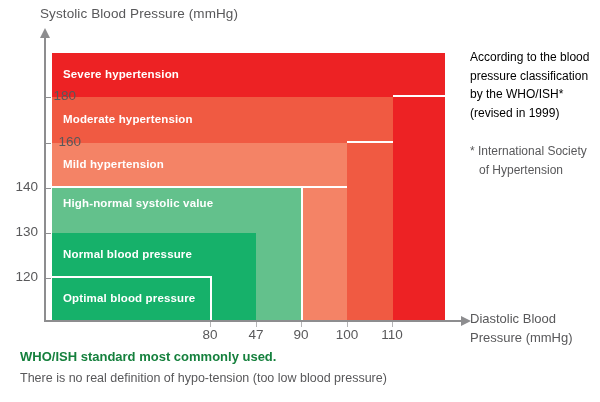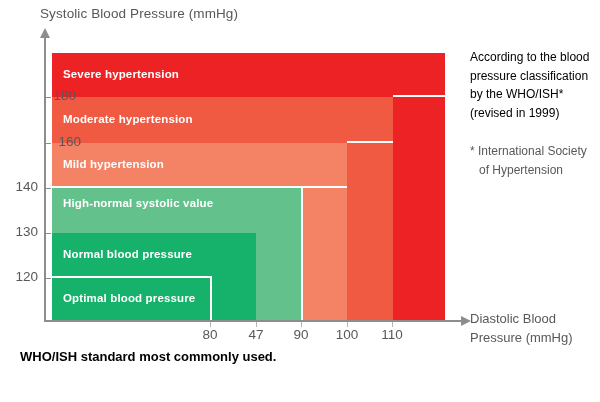--- a/index.html
+++ b/index.html
@@ -76,21 +76,21 @@
   }
   .side-note-2 {
     position: absolute; left: 470px; top: 142px; width: 126px;
     font-size: 12px; color: #58585a; line-height: 18.5px;
   }
   .side-note-2 .indent { display: block; padding-left: 9px; }
 
   
   .caption-main {
     position: absolute; left: 20px; top: 349px;
-    font-size: 13px; font-weight: bold; color: #000000;
+    font-size: 13px; font-weight: bold; color: #15803d;
   }
   .caption-sub {
     position: absolute; left: 20px; top: 371px;
     font-size: 12.5px; color: #58585a;
   }
 </style>
 </head>
 <body>
 
 <div id="page">
@@ -182,14 +182,15 @@
     <span>pressure classification</span><br>
     <span>by the WHO/ISH*</span><br>
     <span>(revised in 1999)</span>
   </div>
   <div class="side-note-2">
     <span>* International Society</span>
     <span class="indent">of Hypertension</span>
   </div>
 
   <div class="caption-main">WHO/ISH standard most commonly used.</div>
+  <div class="caption-sub">There is no real definition of hypo-tension (too low blood pressure)</div>
 
 </div>
 
 </body></html>

